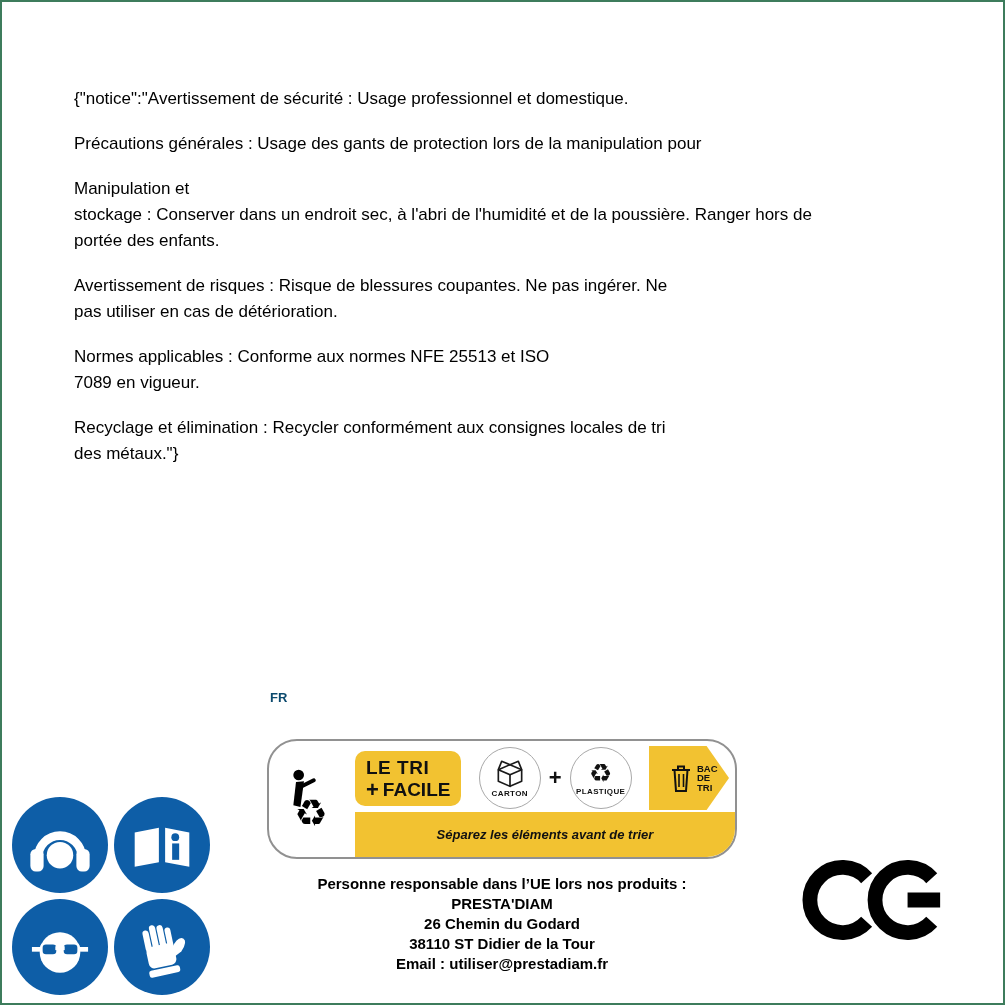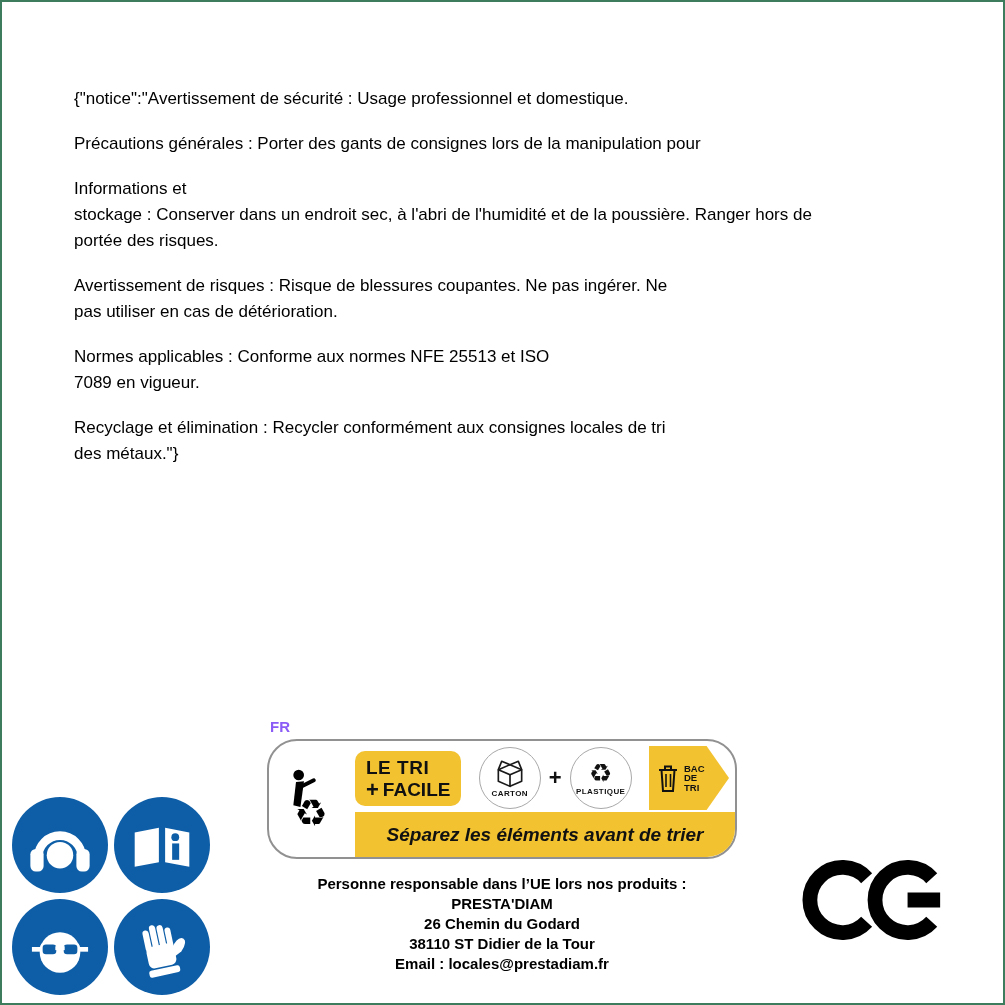--- a/index.html
+++ b/index.html
@@ -39,22 +39,22 @@
     display:grid;grid-template-columns:96px 96px;grid-gap:6px;
   }
   .circ{
     width:96px;height:96px;border-radius:50%;
     background:var(--blue);color:var(--blue);
     display:flex;align-items:center;justify-content:center;
   }
 
   
   .fr-code{
-    position:absolute;left:268px;top:716px;
-    font-size:15px;font-weight:bold;color:#8b5cf6;
+    position:absolute;left:268px;top:688px;
+    font-size:13px;font-weight:bold;color:#0c4a6e;
   }
   .sort-label{
     position:absolute;left:265px;top:737px;width:470px;height:120px;
     border:2px solid #919191;border-radius:30px;
     background:#fff;box-sizing:border-box;
     display:flex;overflow:hidden;
   }
   .triman-zone{
     width:86px;display:flex;align-items:center;justify-content:center;
     flex:0 0 86px;
@@ -80,28 +80,28 @@
   .mat-label{font-size:8px;font-weight:bold;letter-spacing:0.4px;color:#111;margin-top:1px;}
   .plus-sep{font-size:22px;font-weight:bold;color:#111;}
   .recycle-glyph{
     font-family:"DejaVu Sans", sans-serif;
     font-size:26px;line-height:26px;color:#111;
   }
   .bin-arrow{
     width:80px;height:64px;background:var(--yellow);
     clip-path:polygon(0 0,72% 0,100% 50%,72% 100%,0 100%);
     display:flex;align-items:center;justify-content:flex-start;
-    padding-left:7px;gap:4px;box-sizing:border-box;margin-right:2px;
+    padding-left:20px;gap:4px;box-sizing:border-box;margin-right:2px;
     flex:0 0 80px;
   }
   .bin-text{font-size:9.5px;font-weight:800;line-height:9.5px;color:#111;}
   .strip{
     height:52px;background:var(--yellow);
     display:flex;align-items:center;justify-content:center;
-    font-style:italic;font-weight:bold;font-size:19px;color:#111;
+    font-style:italic;font-weight:bold;font-size:13px;color:#111;
   }
 
   
   .responsible{
     position:absolute;left:240px;top:872px;width:520px;
     text-align:center;font-size:15px;font-weight:bold;
     line-height:20px;color:#000;
   }
 
   
@@ -113,26 +113,26 @@
 <body>
 
 <div class="page">
 
 
   <div class="body-text">
     <p class="para">
       <span class="line">{"notice":"Avertissement de sécurité : Usage professionnel et domestique.</span>
     </p>
     <p class="para">
-      <span class="line">Précautions générales : Porter des gants de consignes lors de la manipulation pour</span>
-    </p>
-    <p class="para">
-      <span class="line">Informations et</span>
+      <span class="line">Précautions générales : Usage des gants de protection lors de la manipulation pour</span>
+    </p>
+    <p class="para">
+      <span class="line">Manipulation et</span>
       <span class="line">stockage : Conserver dans un endroit sec, à l'abri de l'humidité et de la poussière. Ranger hors de</span>
-      <span class="line">portée des risques.</span>
+      <span class="line">portée des enfants.</span>
     </p>
     <p class="para">
       <span class="line">Avertissement de risques : Risque de blessures coupantes. Ne pas ingérer. Ne</span>
       <span class="line">pas utiliser en cas de détérioration.</span>
     </p>
     <p class="para">
       <span class="line">Normes applicables : Conforme aux normes NFE 25513 et ISO</span>
       <span class="line">7089 en vigueur.</span>
     </p>
     <p class="para">
@@ -236,21 +236,21 @@
       </div>
       <div class="strip">Séparez les éléments avant de trier</div>
     </div>
   </div>
 
   <div class="responsible">
     <div>Personne responsable dans l’UE lors nos produits :</div>
     <div>PRESTA'DIAM</div>
     <div>26 Chemin du Godard</div>
     <div>38110 ST Didier de la Tour</div>
-    <div>Email : locales@prestadiam.fr</div>
+    <div>Email : utiliser@prestadiam.fr</div>
   </div>
 
   <div class="ce">
     <svg viewBox="0 0 150 92" width="148" height="92">
       <path d="M65.5 23.9 A33 33 0 1 0 65.5 68.1" fill="none" stroke="#000" stroke-width="15"></path>
       <path d="M131.5 23.9 A33 33 0 1 0 131.5 68.1" fill="none" stroke="#000" stroke-width="15"></path>
       <path d="M107 46 L140 46" fill="none" stroke="#000" stroke-width="15"></path>
     </svg>
   </div>
 

